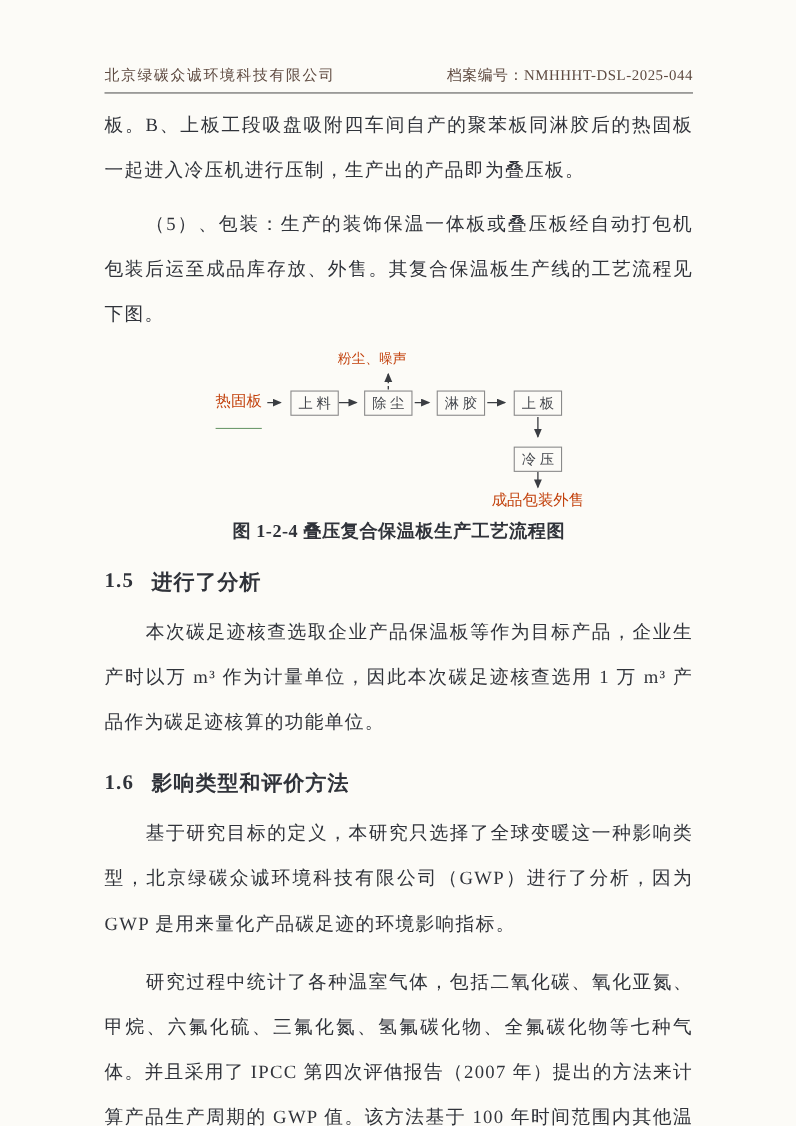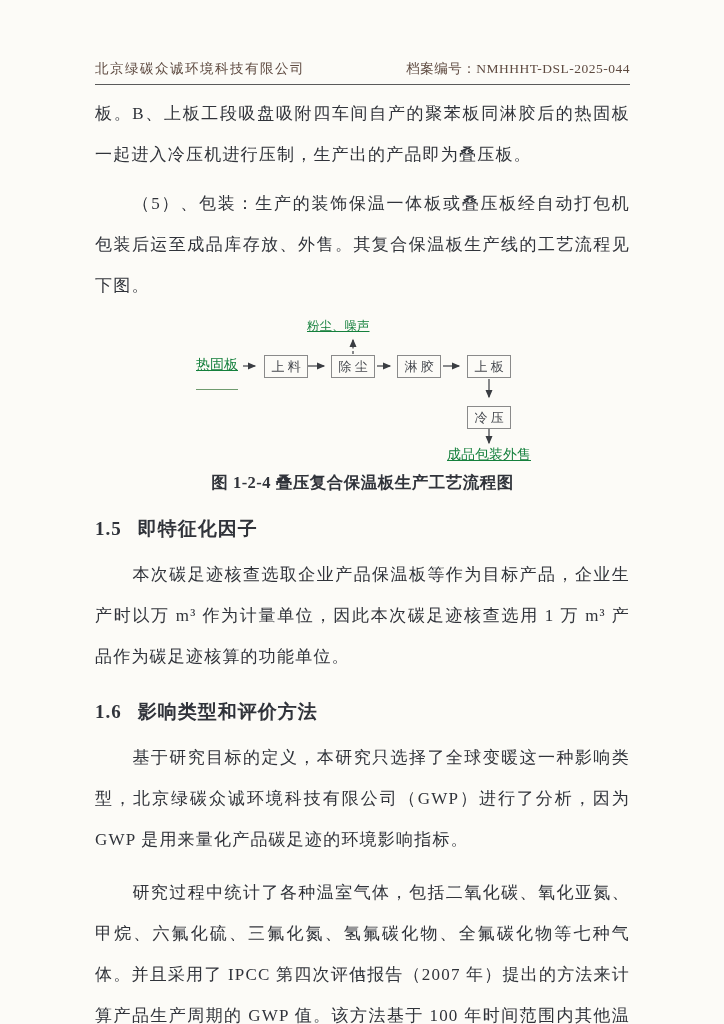--- a/index.html
+++ b/index.html
@@ -52,23 +52,22 @@
     width:44px;height:23px;
     border:1px solid var(--box-border);
     background:transparent;
     font-size:13px;line-height:21px;
     text-align:center;
     color:#45484e;
     white-space:nowrap;
   }
   .flow-label{
     position:absolute;
-    font-size:14px;color:#15803d;
+    font-size:14px;color:#c2410c;
     white-space:nowrap;
-    text-decoration:underline;
   }
   .flow-label.emission{font-size:12.5px;}
   .flow-label.start{border-bottom:1.5px solid var(--underline-green);padding-bottom:15px;}
   .arrows{position:absolute;inset:0;width:100%;height:100%;}
   
   .caption{
     text-align:center;
     font-weight:bold;
     font-size:16.5px;
     margin-top:4px;
@@ -125,21 +124,21 @@
     <div class="flow-box" style="left:372px;top:37px;">上 板</div>
     <div class="flow-box" style="left:372px;top:88px;">冷 压</div>
     <span class="flow-label end" style="left:352px;top:128px;">成品包装外售</span>
   </div>
 
   <p class="caption">图 1-2-4 叠压复合保温板生产工艺流程图</p>
 
   <div class="section-block">
     <h2 class="section-heading">
       <span>1.5</span>
-      <span>即特征化因子</span>
+      <span>进行了分析</span>
     </h2>
     <p class="body-text indent">本次碳足迹核查选取企业产品保温板等作为目标产品，企业生产时以万 m³ 作为计量单位，因此本次碳足迹核查选用 1 万 m³ 产品作为碳足迹核算的功能单位。</p>
   </div>
 
   <div class="section-block">
     <h2 class="section-heading">
       <span>1.6</span>
       <span>影响类型和评价方法</span>
     </h2>
     <p class="body-text indent">基于研究目标的定义，本研究只选择了全球变暖这一种影响类型，北京绿碳众诚环境科技有限公司（GWP）进行了分析，因为 GWP 是用来量化产品碳足迹的环境影响指标。</p>

